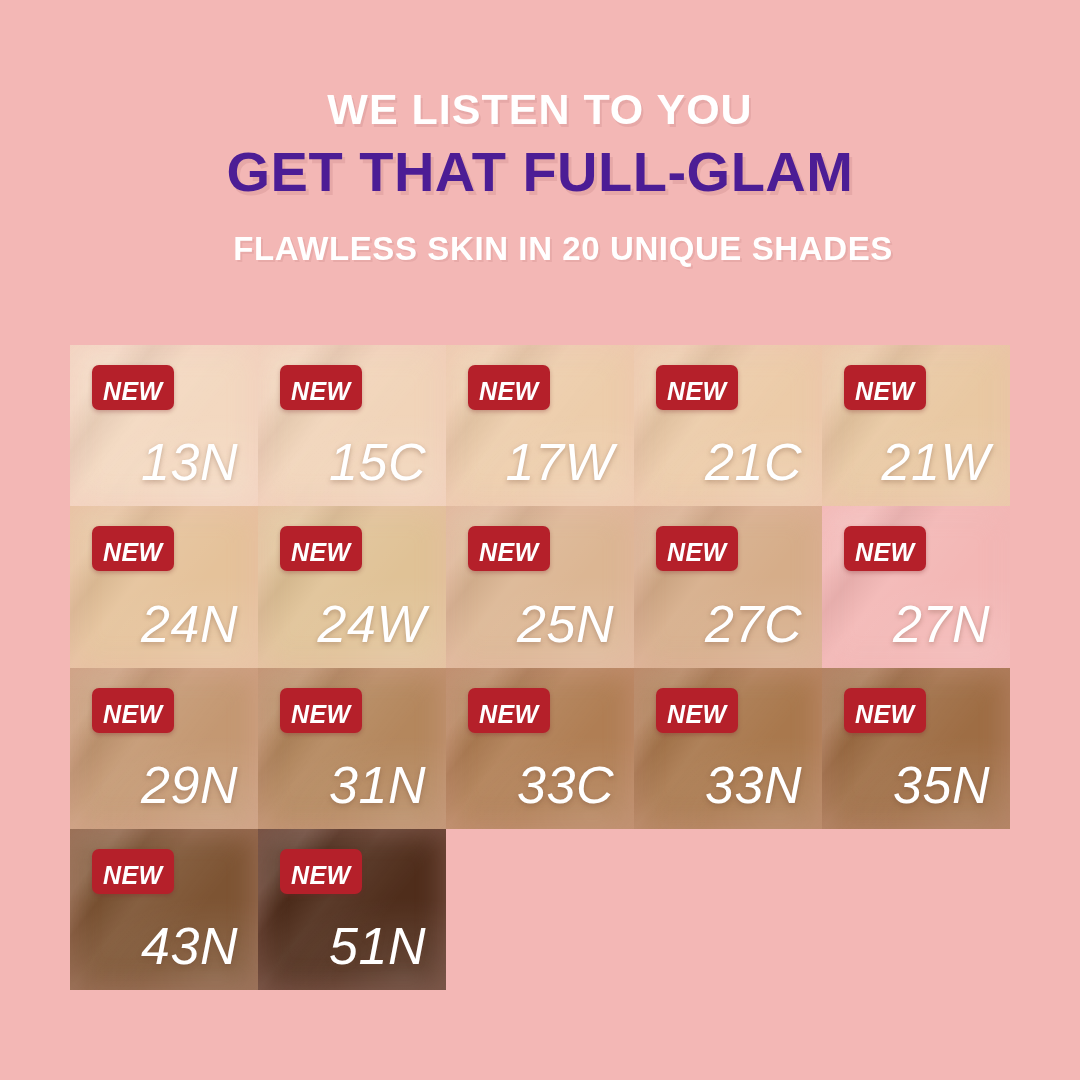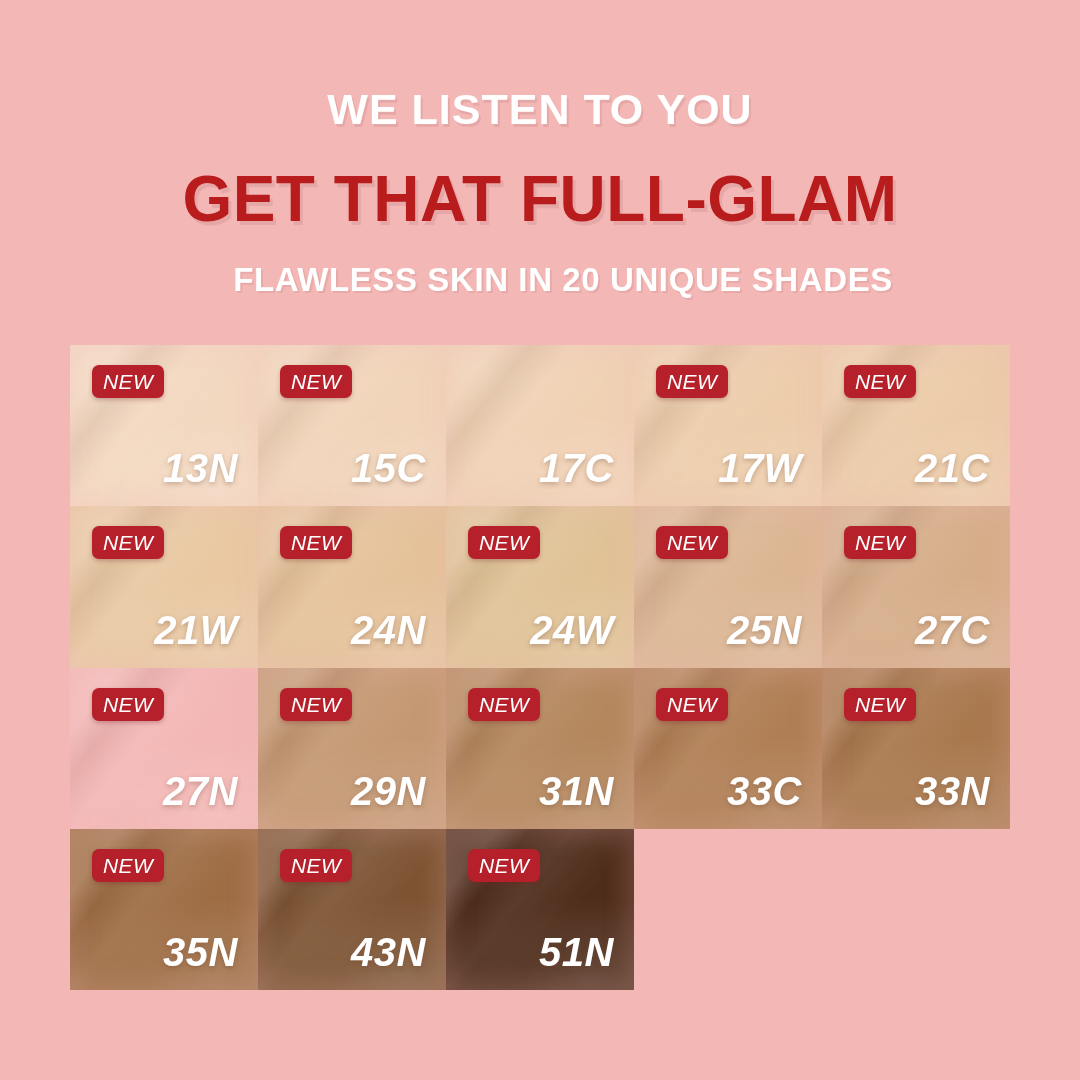--- a/index.html
+++ b/index.html
@@ -26,26 +26,26 @@
   .eyebrow{
     color:#ffffff;
     font-size:43px;
     font-weight:bold;
     letter-spacing:1.0px;
     line-height:1;
     text-shadow:2px 3px 0 rgba(214,150,150,.45);
     white-space:nowrap;
   }
   .headline{
-    color:#b91c1c;
-    font-size:64px;
+    color:#4c1d95;
+    font-size:56px;
     font-weight:bold;
     letter-spacing:.5px;
     line-height:1;
-    margin-top:36px;
+    margin-top:13px;
     text-shadow:3px 4px 0 rgba(214,150,150,.45);
     white-space:nowrap;
   }
   .subhead{
     color:#ffffff;
     font-size:33px;
     font-weight:bold;
     letter-spacing:.6px;
     line-height:1;
     margin-top:32px;
@@ -92,38 +92,38 @@
   .swatch .edge{
     position:absolute;inset:0;
     box-shadow:inset 0 0 26px 6px rgba(243,183,181,.22);
   }
   
   .badge{
     position:absolute;
     left:22px;top:20px;
     background:#b5202a;
     color:#ffffff;
-    font-size:21px;
-    font-weight:normal;
+    font-size:25px;
+    font-weight:bold;
     font-style:italic;
     letter-spacing:.4px;
-    padding:6px 11px 6px 11px;
+    padding:14px 11px 6px 11px;
     border-radius:7px;
     line-height:1;
     box-shadow:0 2px 4px rgba(120,30,35,.30);
     user-select:none;
   }
   
   .code{
     position:absolute;
     right:20px;bottom:18px;
     color:#ffffff;
-    font-size:40px;
+    font-size:52px;
     font-style:italic;
-    font-weight:bold;
+    font-weight:normal;
     letter-spacing:.5px;
     line-height:1;
     text-shadow:0 2px 5px rgba(110,70,50,.35);
     user-select:none;
   }
 </style>
 </head>
 <body>
 
 <div class="promo">
@@ -143,26 +143,20 @@
         <div class="code">13N</div>
       </div>
       <div class="swatch">
         <div class="tone" style="background: rgb(241, 212, 185);"></div>
         <div class="smear"></div>
         <div class="edge"></div>
         <div class="badge" style="background: rgb(181, 32, 42); color: rgb(255, 255, 255);">NEW</div>
         <div class="code">15C</div>
       </div>
       <div class="swatch">
-        <div class="tone" style="background: rgb(240, 209, 180);"></div>
-        <div class="smear"></div>
-        <div class="edge"></div>
-        <div class="code">17C</div>
-      </div>
-      <div class="swatch">
         <div class="tone" style="background: rgb(237, 205, 171);"></div>
         <div class="smear"></div>
         <div class="edge"></div>
         <div class="badge" style="background: rgb(181, 32, 42); color: rgb(255, 255, 255);">NEW</div>
         <div class="code">17W</div>
       </div>
       <div class="swatch">
         <div class="tone" style="background: rgb(236, 203, 168);"></div>
         <div class="smear"></div>
         <div class="edge"></div>

